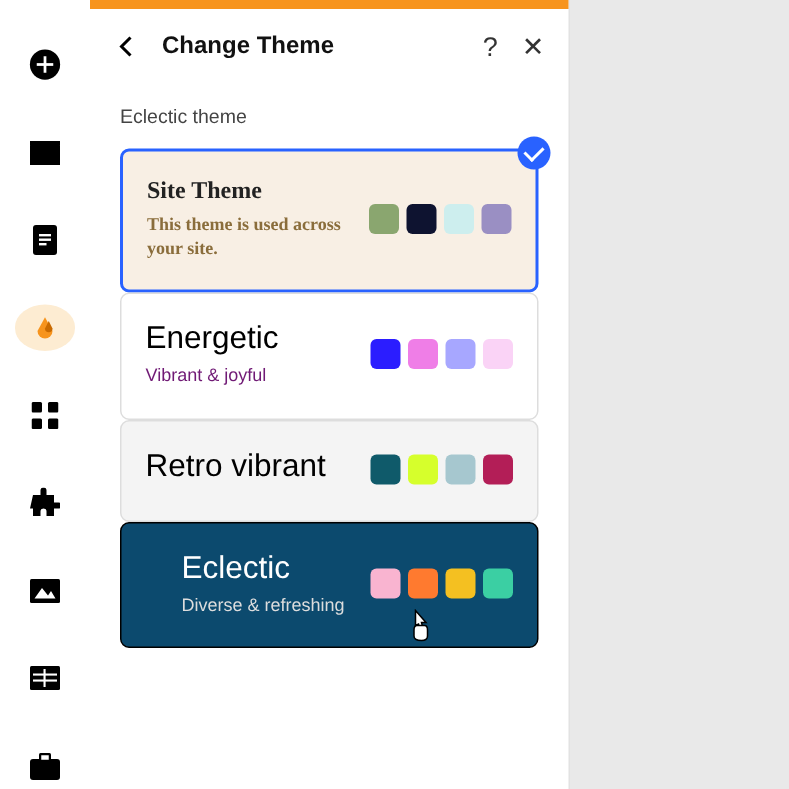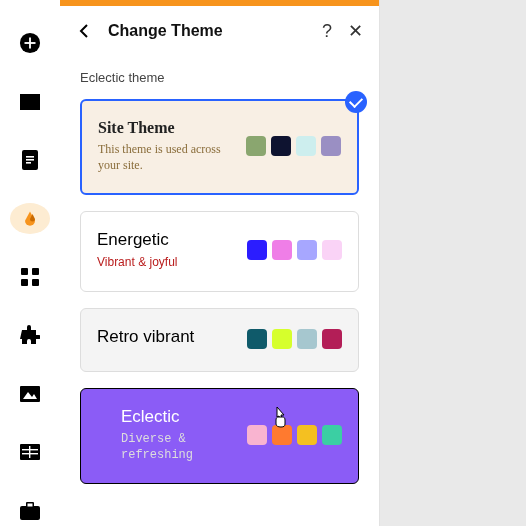--- a/index.html
+++ b/index.html
@@ -11,31 +11,31 @@
   .rail-icon.active { background: #fdecd2; color: #f7941d; }
   .panel { width: 320px; background: #fff; border-right: 1px solid #e2e2e2; display: flex; flex-direction: column; position: relative; }
   .topstripe { height: 6px; background: #f7941d; }
   .panel-header { display: flex; align-items: center; padding: 14px 16px 14px 14px; gap: 12px; }
   .back-btn { width: 22px; height: 22px; display:flex; align-items:center; justify-content:center; cursor:pointer; }
   .panel-title { font-weight: 700; font-size: 16px; color: #111; flex: 1; }
   .hdr-right { display: flex; gap: 16px; align-items: center; }
   .hdr-right span { font-size: 18px; color: #333; cursor:pointer; }
   .panel-body { padding: 6px 20px 16px 20px; overflow-y: auto; }
   .section-label { font-size: 13px; color: #444; margin: 8px 0 14px 0; }
-  .theme-card { border: 1px solid #ddd; border-radius: 6px; padding: 18px 16px 20px 16px; margin-bottom: 16px; position: relative; background:#fff; cursor:pointer; }
+  .theme-card { border: 1px solid #ddd; border-radius: 6px; padding: 18px 16px 20px 16px; position: relative; background:#fff; cursor:pointer; }
   .theme-card.current { border: 2px solid #2962ff; background: #f8efe4; }
   .theme-card.hover { background: #f4f4f4; padding-left: 16px; }
-  .theme-card.dark { background: #8b5cf6; color: #fff; border-color:#000;padding-left:40px; }
+  .theme-card.dark { background: #0c4a6e; color: #fff; border-color:#000;padding-left:40px; }
   .card-row { display: flex; align-items: center; justify-content: space-between; gap: 12px; }
   .card-text { flex: 1; }
-  .card-title { font-size: 17px; font-weight: 500; margin-bottom: 4px; }
+  .card-title { font-size: 21px; font-weight: 500; margin-bottom: 4px; }
   .theme-card.current .card-title { font-family: Georgia, 'Times New Roman', serif; font-weight: 600; font-size: 16px; color:#222; }
-  .card-sub { font-size: 12px; color: #b91c1c; line-height: 1.35; }
-  .theme-card.current .card-sub { font-family: Georgia, serif; color:#8a6d3b; max-width: 140px; }
-  .theme-card.dark .card-sub { color: #ddd; font-family: Liberation Mono, monospace; }
+  .card-sub { font-size: 12px; color: #701a75; line-height: 1.35; }
+  .theme-card.current .card-sub { font-family: Georgia, serif; color:#8a6d3b; max-width: 140px; font-weight: bold; }
+  .theme-card.dark .card-sub { color: #ddd; }
   .swatches { display: flex; gap: 5px; }
   .swatch { width: 20px; height: 20px; border-radius: 4px; }
   .check-badge { position: absolute; top: -10px; right: -10px; width: 22px; height: 22px; background: #2962ff; border-radius: 50%; display:flex; align-items:center; justify-content:center; }
   .check-badge::after { content:""; width:6px; height:10px; border: solid #fff; border-width:0 2px 2px 0; transform: rotate(45deg); margin-top:-2px; }
   .cursor { position: absolute; left: 210px; top: 406px; pointer-events:none; }
   .rightarea { flex: 1; background: #e9e9e9; }
 </style>
 </head>
 <body>
 

